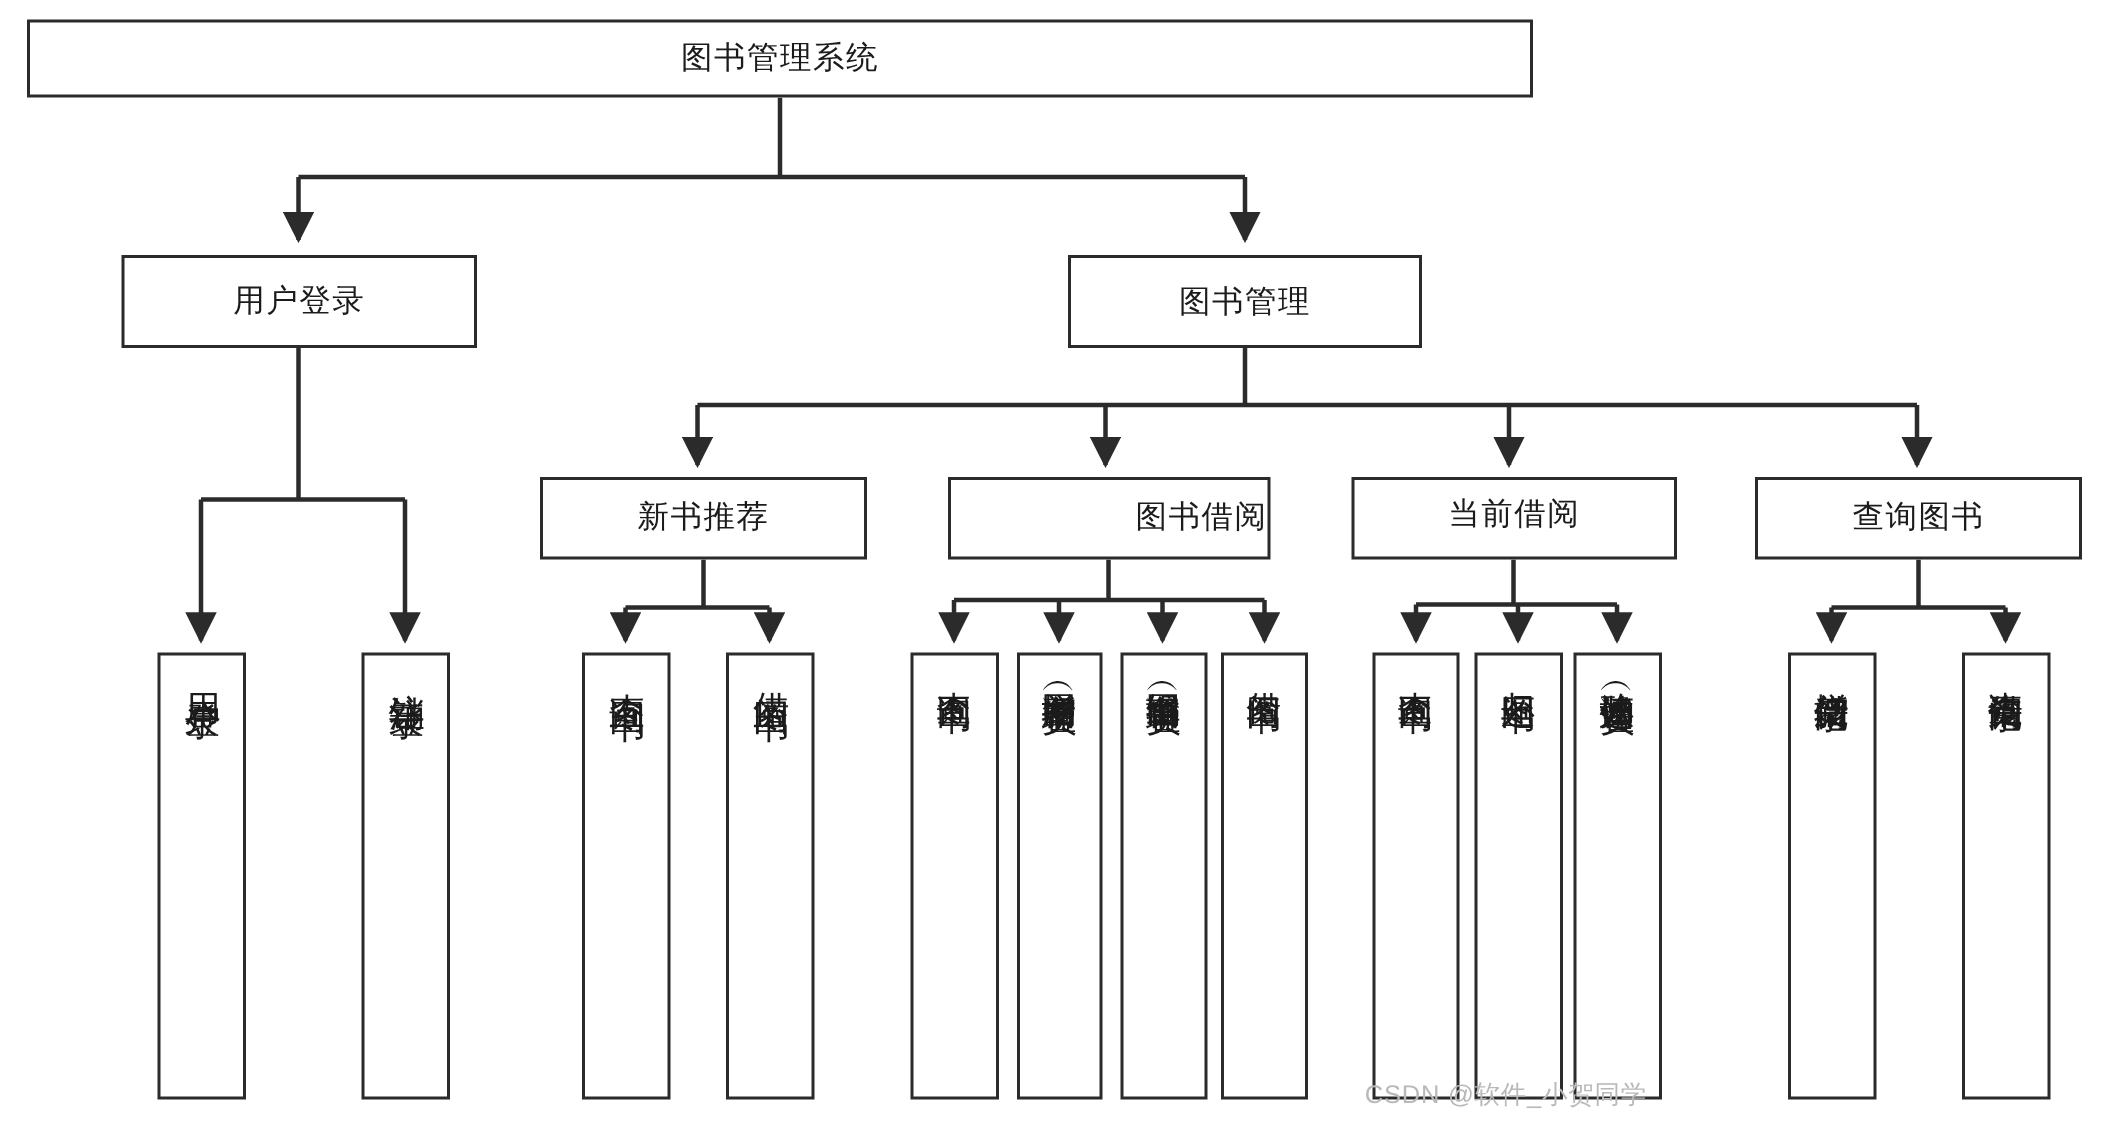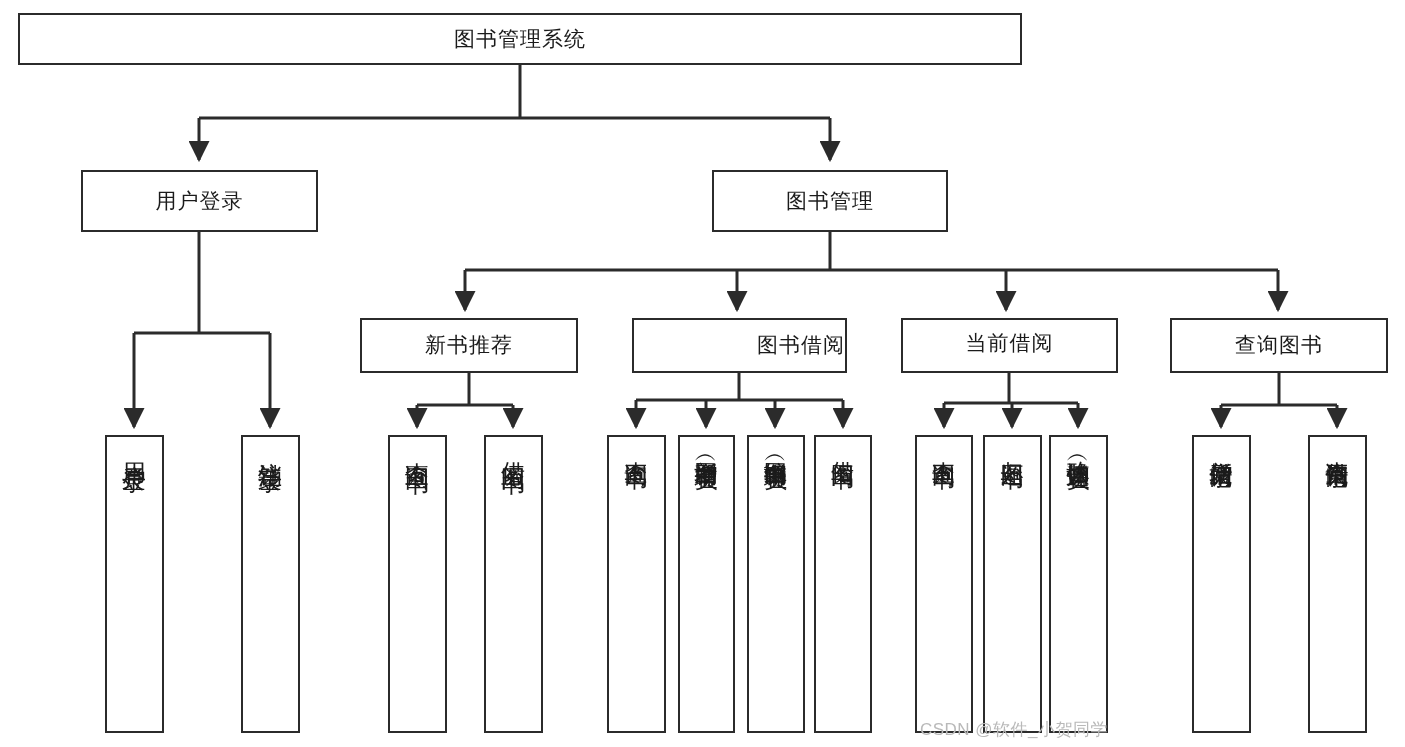--- a/index.html
+++ b/index.html
@@ -43,21 +43,21 @@
     font-size:24px;
     letter-spacing:3px;
     line-height:1.05;
     white-space:pre;
   }
   .v-node.mid .lbl{font-size:23px;letter-spacing:2px;}
   .v-node.tall .lbl{font-size:23px;letter-spacing:1px;}
 
   #watermark{
     position:absolute;
-    right:6px;
+    right:16px;
     bottom:6px;
     font-size:17px;
     color:#b9b9b9;
     letter-spacing:0.5px;
     user-select:none;
     white-space:nowrap;
     margin-top:48px;
   }
 </style>
 </head>

